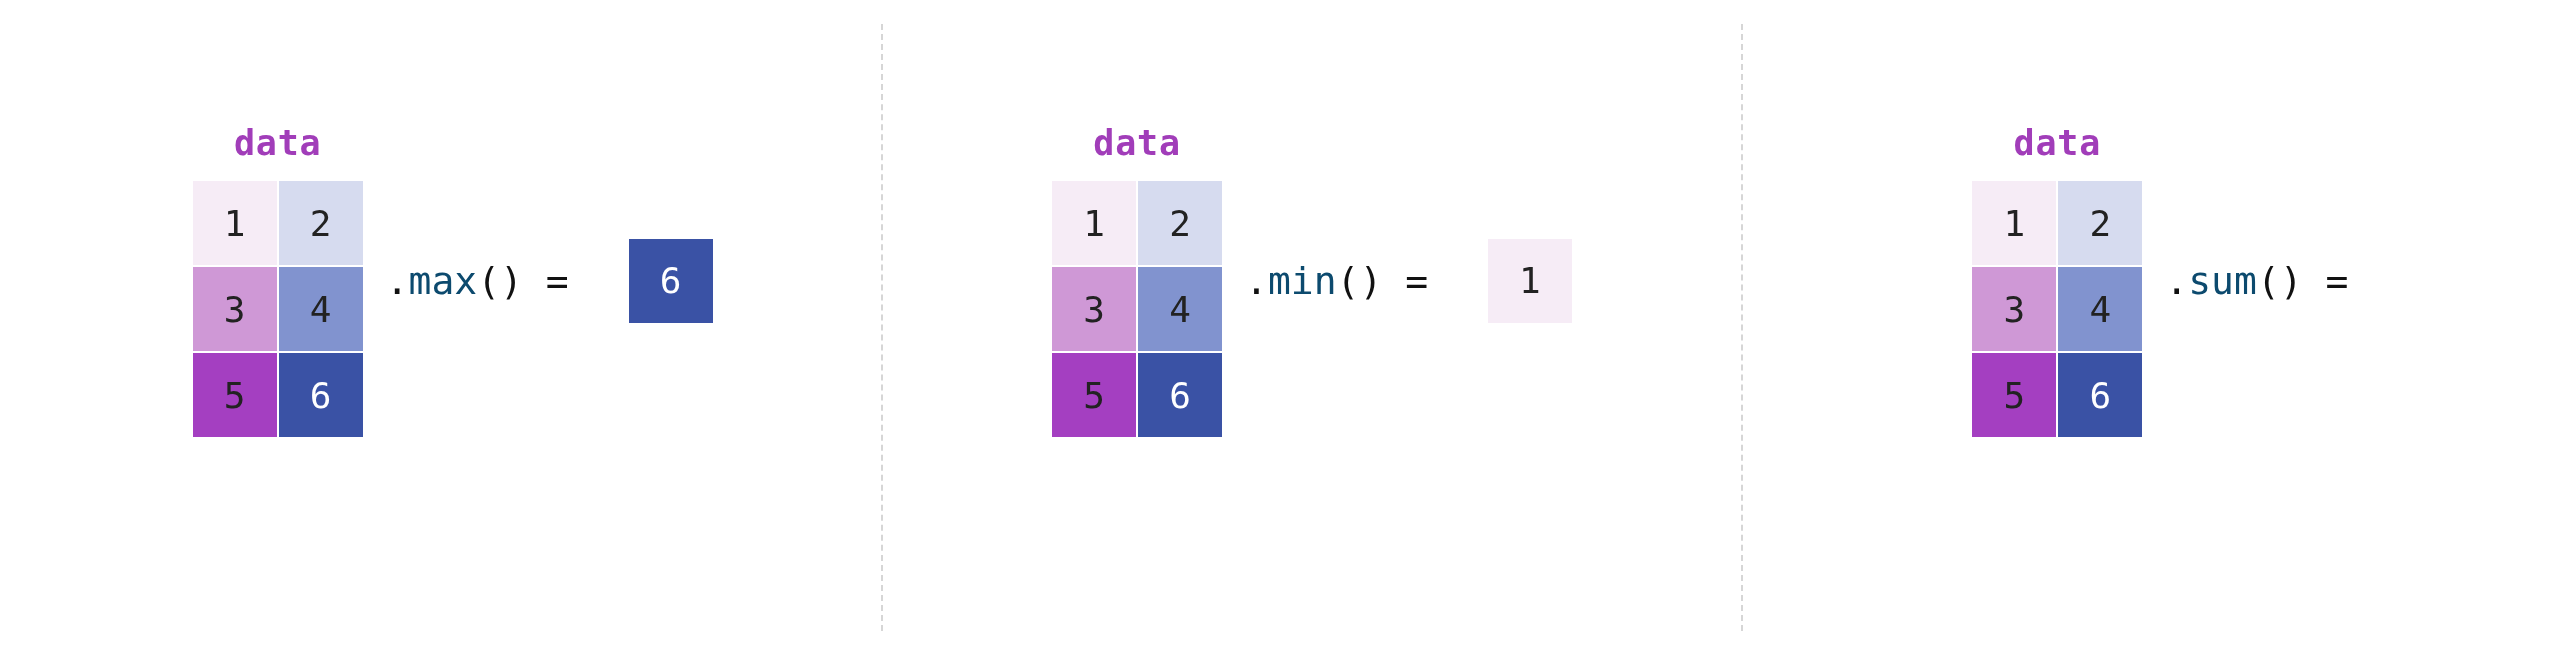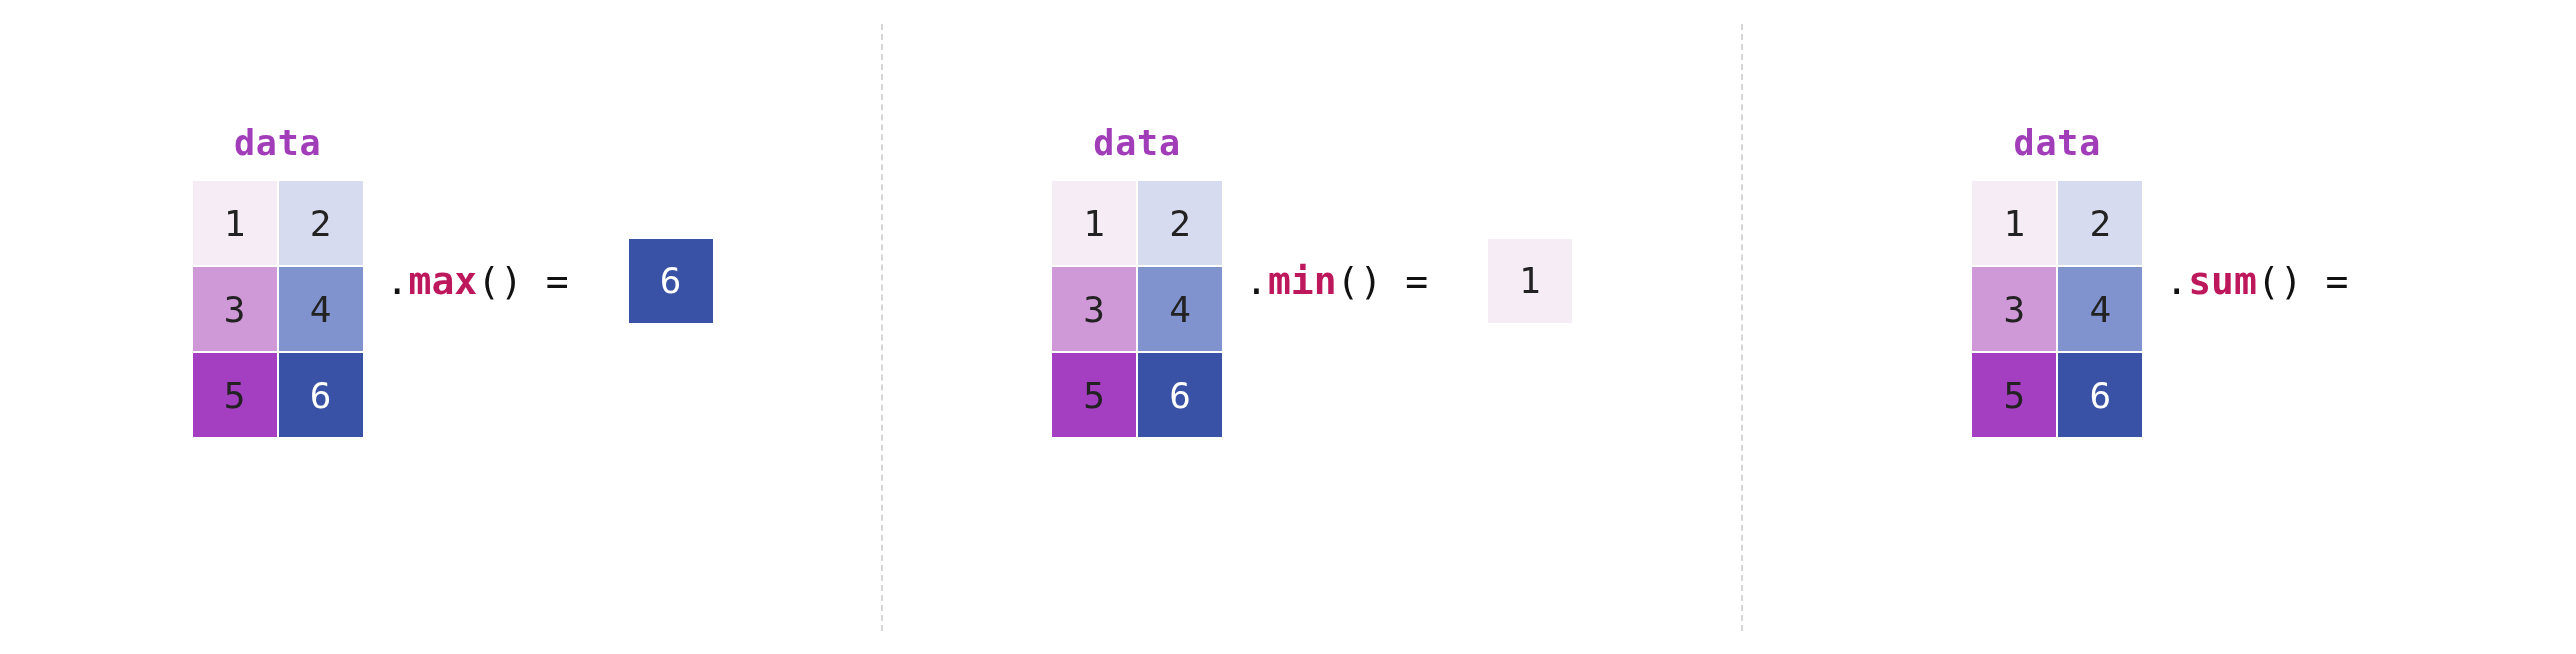--- a/index.html
+++ b/index.html
@@ -65,21 +65,21 @@
     align-items: center;
     margin-left: 22px;
   }
   .op-text {
     font-size: 38px;
     white-space: pre;
     display: flex;
     align-items: baseline;
   }
   .dot, .paren, .eq { color: #111111; }
-  .fn { color: #be185d; font-weight: 700; }
+  .fn { color: #0c4a6e; font-weight: 400; }
   .result-cell {
     width: 86px;
     height: 86px;
     box-sizing: border-box;
     border: 1.6px solid #ffffff;
     display: flex;
     align-items: center;
     justify-content: center;
     font-size: 36px;
     margin-left: 36px;

